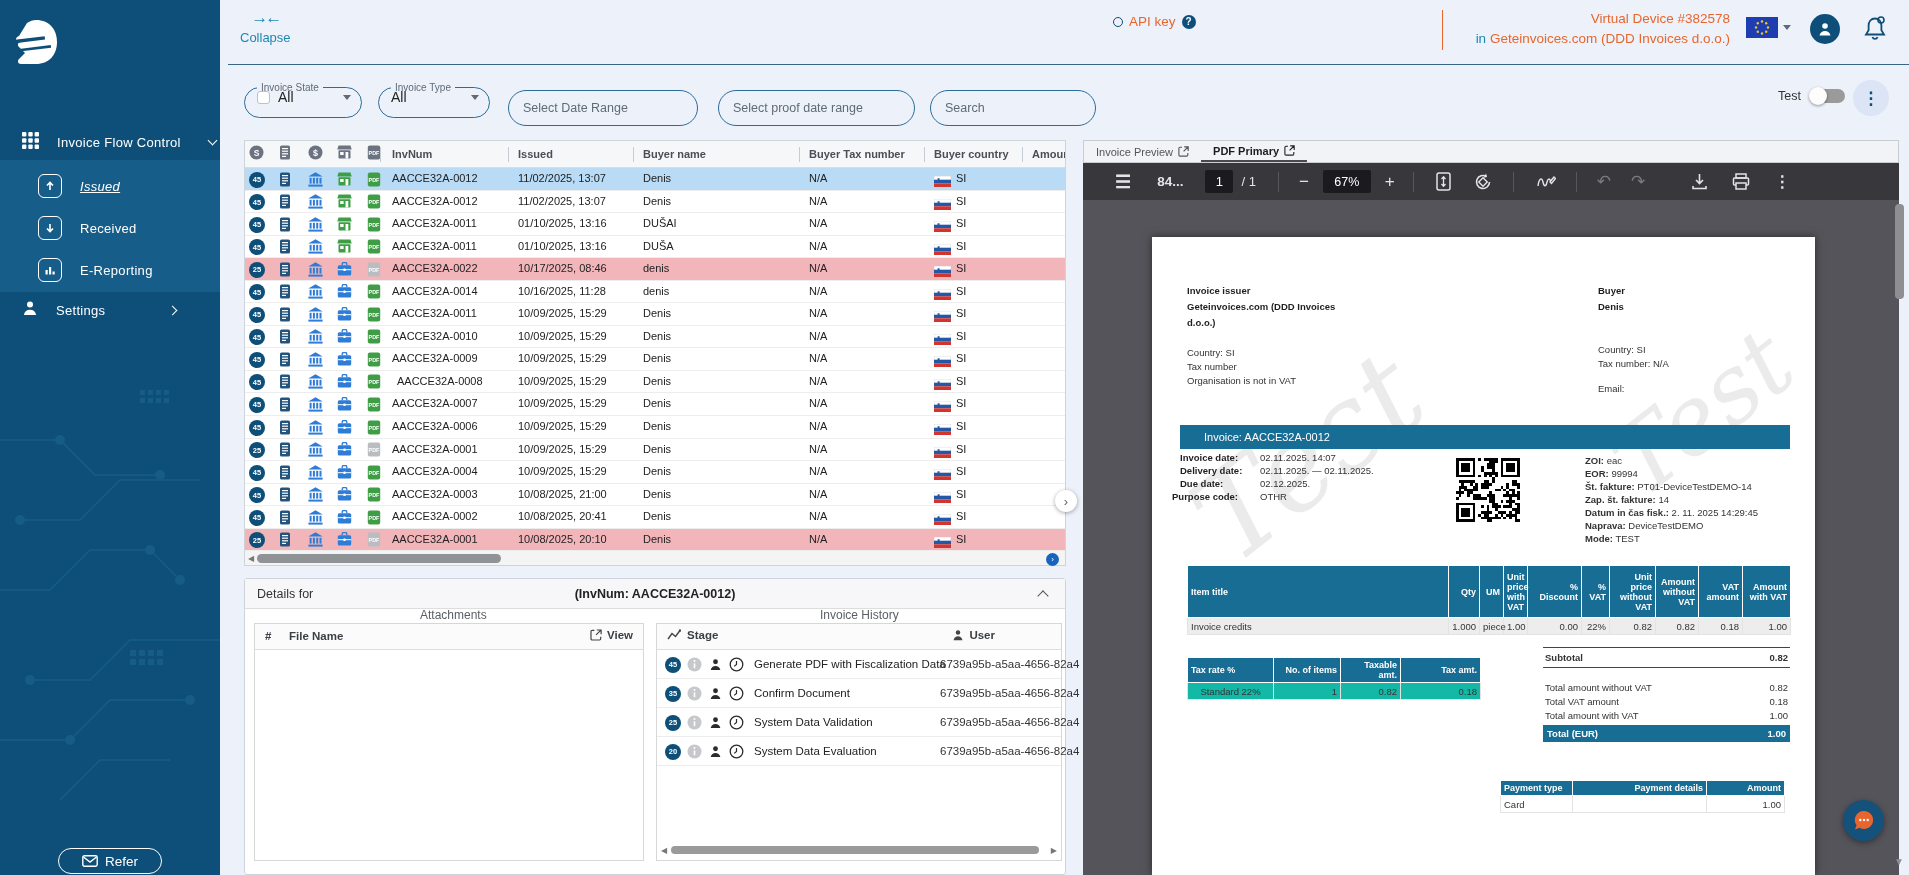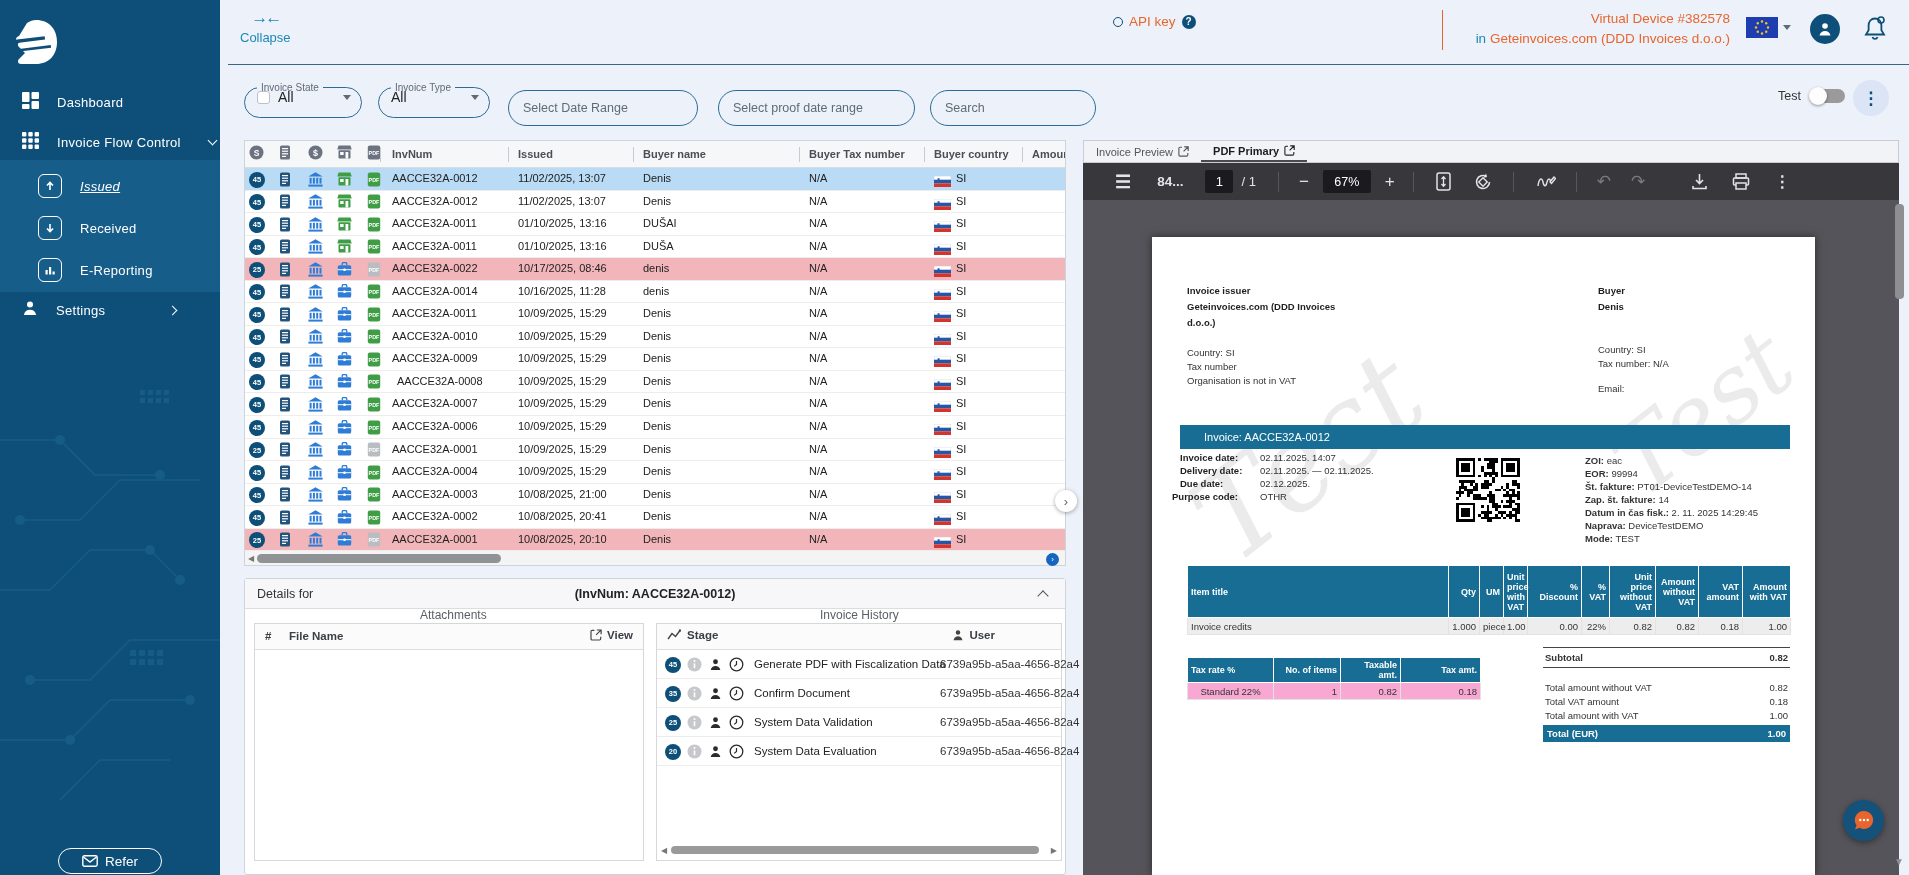--- a/index.html
+++ b/index.html
@@ -154,31 +154,20 @@
         <rect x="139" y="270" width="6" height="6"></rect>
         <rect x="148" y="270" width="6" height="6"></rect>
         <rect x="157" y="270" width="6" height="6"></rect>
       <rect x="130" y="279" width="6" height="6"></rect>
         <rect x="139" y="279" width="6" height="6"></rect>
         <rect x="148" y="279" width="6" height="6"></rect>
         <rect x="157" y="279" width="6" height="6"></rect>
     </g>
   </svg>
 
-  <div class="side-item" style="top:84px">
-    <span class="ic" style="margin:0 18px 0 22px">
-      <svg width="17" height="17" viewBox="0 0 17 17">
-          <rect x="0" y="0" width="7.5" height="10" rx="1" fill="#fff"></rect>
-          <rect x="9.5" y="0" width="7.5" height="7" rx="1" fill="#fff"></rect>
-          <rect x="0" y="12" width="7.5" height="5" rx="1" fill="#fff"></rect>
-          <rect x="9.5" y="9" width="7.5" height="8" rx="1" fill="#fff"></rect>
-        </svg>
-    </span>
-    <span class="lbl">Dashboard</span>
-  </div>
 
   <div class="side-item" style="top:124px">
     <span class="ic" style="margin:0 18px 0 22px">
       <svg width="17" height="17" viewBox="0 0 17 17">
           <g fill="#fff">
             <rect width="4.4" height="4.4" rx="1"></rect>
             <rect x="6.3" width="4.4" height="4.4" rx="1"></rect>
             <rect x="12.6" width="4.4" height="4.4" rx="1"></rect>
             <rect y="6.3" width="4.4" height="4.4" rx="1"></rect>
             <rect x="6.3" y="6.3" width="4.4" height="4.4" rx="1"></rect>
@@ -1601,21 +1590,21 @@
           <col style="width:60px">
           <col style="width:80px">
         </colgroup>
         <tbody>
           <tr>
             <th style="height:16px;text-align:left">Tax rate %</th>
             <th style="height:16px;text-align:right">No. of items</th>
             <th style="height:16px;text-align:right">Taxable amt.</th>
             <th style="height:16px;text-align:right">Tax amt.</th>
           </tr>
-          <tr style="background:#f9a8d4">
+          <tr style="background:#14b8a6">
             <td style="text-align:center;border:1px solid #e3e3e3;border-top:none">Standard 22%</td>
             <td style="text-align:right;border:1px solid #e3e3e3;border-top:none">1</td>
             <td style="text-align:right;border:1px solid #e3e3e3;border-top:none">0.82</td>
             <td style="text-align:right;border:1px solid #e3e3e3;border-top:none">0.18</td>
           </tr>
         </tbody>
       </table>
 
     <div class="totals">
       <div class="tot-sub">
@@ -1635,20 +1624,39 @@
             <span>Total amount with VAT</span>
             <span>1.00</span>
           </div>
         </div>
       <div class="tot-final">
           <span>Total (EUR)</span>
           <span>1.00</span>
         </div>
     </div>
 
+    <table class="doc-t" id="pay-table" style="left:348px;top:543px;width:284px">
+        <colgroup>
+          <col style="width:72px">
+          <col style="width:134px">
+          <col style="width:78px">
+        </colgroup>
+        <tbody>
+          <tr>
+            <th style="height:14px;text-align:left">Payment type</th>
+            <th style="height:14px;text-align:right">Payment details</th>
+            <th style="height:14px;text-align:right">Amount</th>
+          </tr>
+          <tr style="background:#fff">
+            <td style="text-align:left;border:1px solid #e3e3e3;border-top:none">Card</td>
+            <td style="text-align:left;border:1px solid #e3e3e3;border-top:none"></td>
+            <td style="text-align:right;border:1px solid #e3e3e3;border-top:none">1.00</td>
+          </tr>
+        </tbody>
+      </table>
   </div>
 </div>
 <div class="vscroll-thumb"></div>
 <div class="vscroll-arr">▼</div>
 
 <div class="chat-fab">
   <svg width="24" height="24" viewBox="0 0 24 24">
       <path d="M12 2a9 9 0 1 1-4.6 16.7L3 20.5l1.6-4.2A9 9 0 0 1 12 2z" fill="#e8662d"></path>
       <g fill="#fff">
         <circle cx="8.3" cy="11" r="1.2"></circle>

